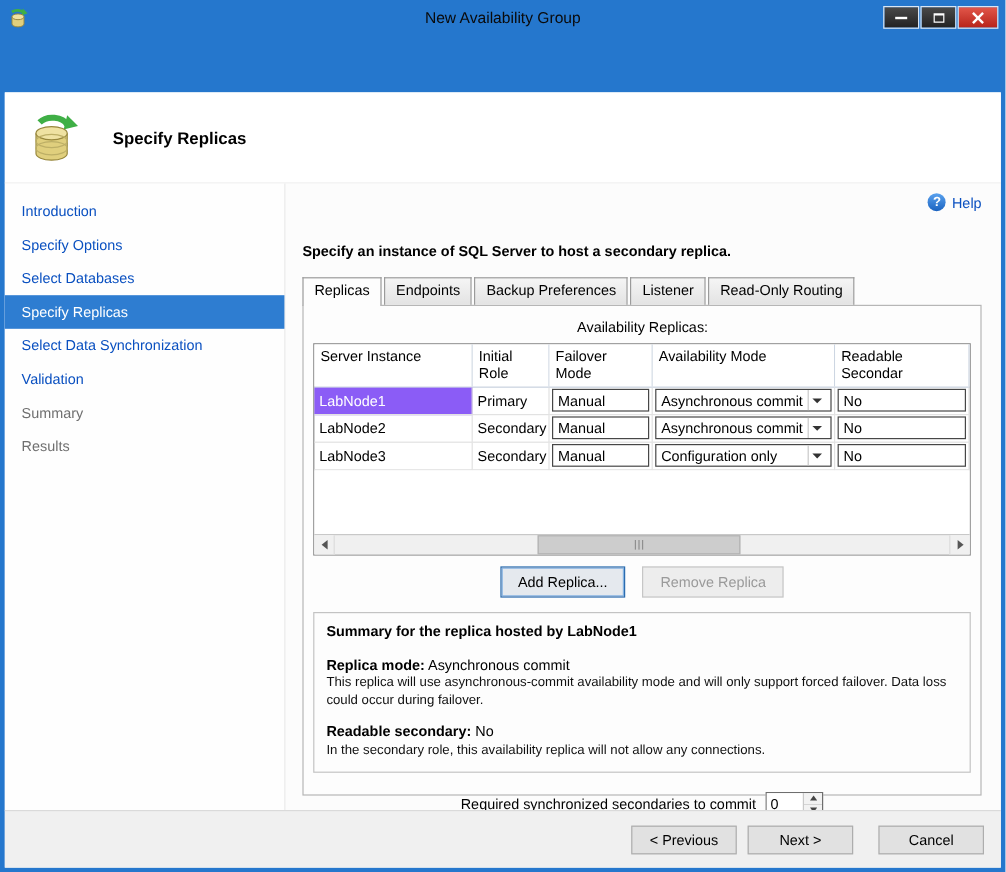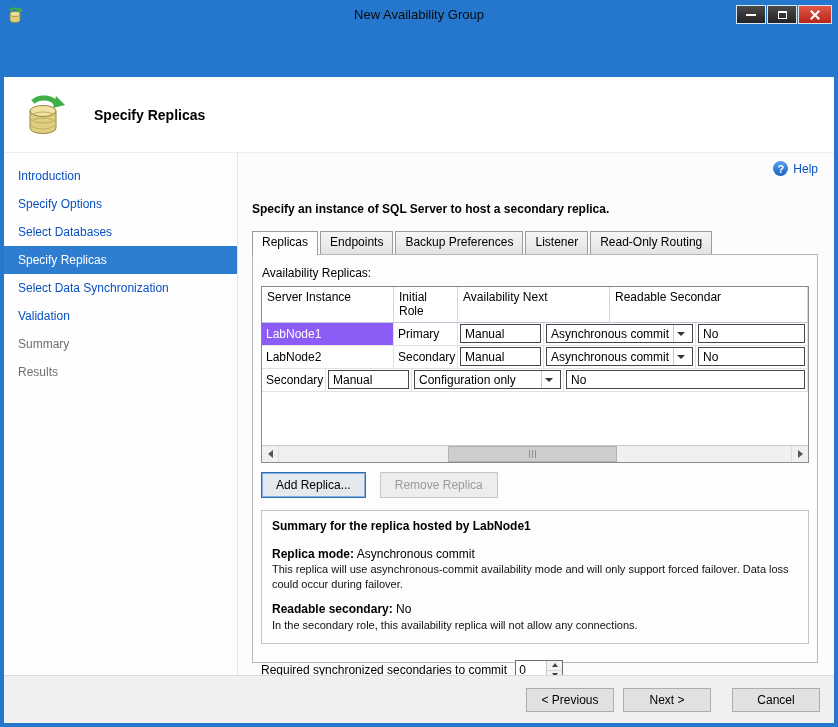--- a/index.html
+++ b/index.html
@@ -47,21 +47,21 @@
                 color:#fff; font-size:11px; font-weight:bold; display:flex; align-items:center; justify-content:center; }
   .help-text { color:#0a50c0; }
   .instruction { margin-top:26px; font-weight:bold; }
 
   
   .tabs { display:flex; margin-top:15px; position:relative; z-index:2; }
   .tab { padding:3px 9px 4px 9px; border:1px solid #9b9b9b; border-bottom:none; margin-right:2px;
          background:linear-gradient(#f5f5f5,#e3e3e3); cursor:pointer; white-space:nowrap; }
   .tab.active { background:#fdfdfd; padding-bottom:6px; margin-bottom:-1px; position:relative; }
 
-  .panel { flex:1; border:1px solid #b6b6b6; background:#fdfdfd; padding:9px 8px 10px 8px; display:flex; flex-direction:column; min-height:0; }
+  .panel { flex:1; border:1px solid #b6b6b6; background:#fdfdfd; padding:9px 8px 10px 8px; display:flex; flex-direction:column; min-height:0;align-items:center; }
   .replicas-label { margin:2px 0 6px 1px; }
 
   
   .grid { border:1px solid #8a8a8a; background:#fff; display:flex; flex-direction:column; }
   .grid-header { display:flex; border-bottom:1px solid #b9c6d6; }
   .hcell { padding:3px 5px; border-right:1px solid #cdd6e2; line-height:1.2; background:#fff; }
   .grid-row { display:flex; height:23px; align-items:stretch; }
   .cell { display:flex; align-items:center; border-right:1px solid #e2e2e2; border-bottom:1px solid #e2e2e2; padding:0 4px; overflow:hidden; white-space:nowrap; }
   .col-server  { width:132px; flex:0 0 auto; }
   .col-role    { width:64px;  flex:0 0 auto; }
@@ -188,21 +188,22 @@
         </div>
 
         <div class="panel">
 
           <div class="replicas-label">Availability Replicas:</div>
 
           <div class="grid">
             <div class="grid-header">
               <div class="hcell col-server">Server Instance</div>
               <div class="hcell col-role">Initial Role</div>
-              <div class="hcell col-avail">Availability Next</div>
+              <div class="hcell col-failover">Failover Mode</div>
+              <div class="hcell col-avail">Availability Mode</div>
               <div class="hcell col-readable">Readable Secondar</div>
             </div>
 
             <div class="grid-row">
               <div class="cell col-server selected">LabNode1</div>
               <div class="cell col-role">Primary</div>
               <div class="cell col-failover ctrl-cell">
                 <div class="ctrl">Manual</div>
               </div>
               <div class="cell col-avail ctrl-cell">
@@ -231,20 +232,21 @@
                       <span class="tri-down"></span>
                     </span>
                 </div>
               </div>
               <div class="cell col-readable ctrl-cell">
                 <div class="ctrl">No</div>
               </div>
             </div>
 
             <div class="grid-row">
+              <div class="cell col-server">LabNode3</div>
               <div class="cell col-role">Secondary</div>
               <div class="cell col-failover ctrl-cell">
                 <div class="ctrl">Manual</div>
               </div>
               <div class="cell col-avail ctrl-cell">
                 <div class="ctrl combo">
                   <span>Configuration only</span>
                   <span class="drop">
                       <span class="tri-down"></span>
                     </span>

